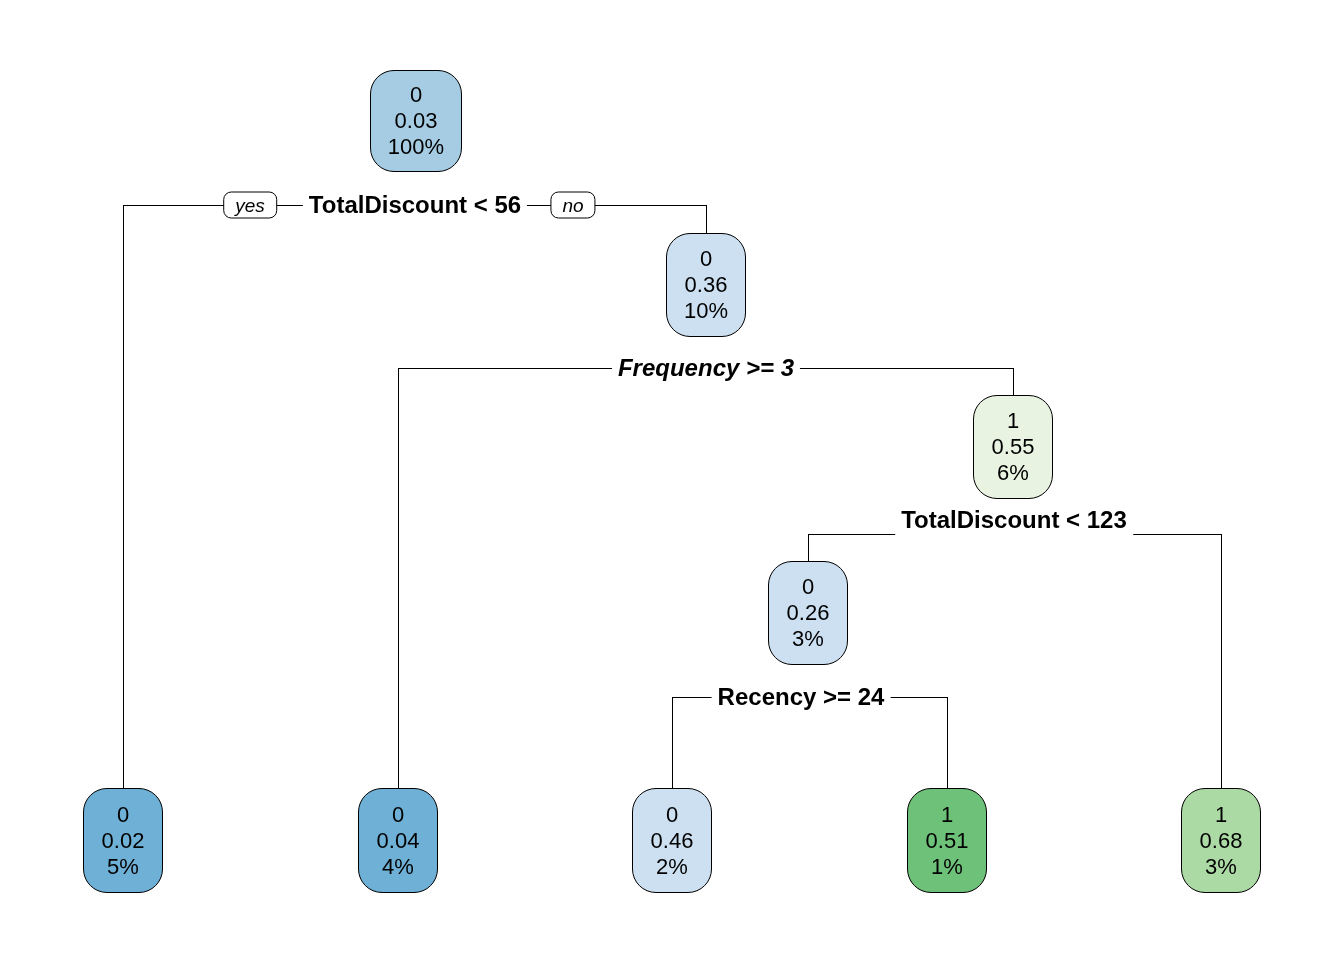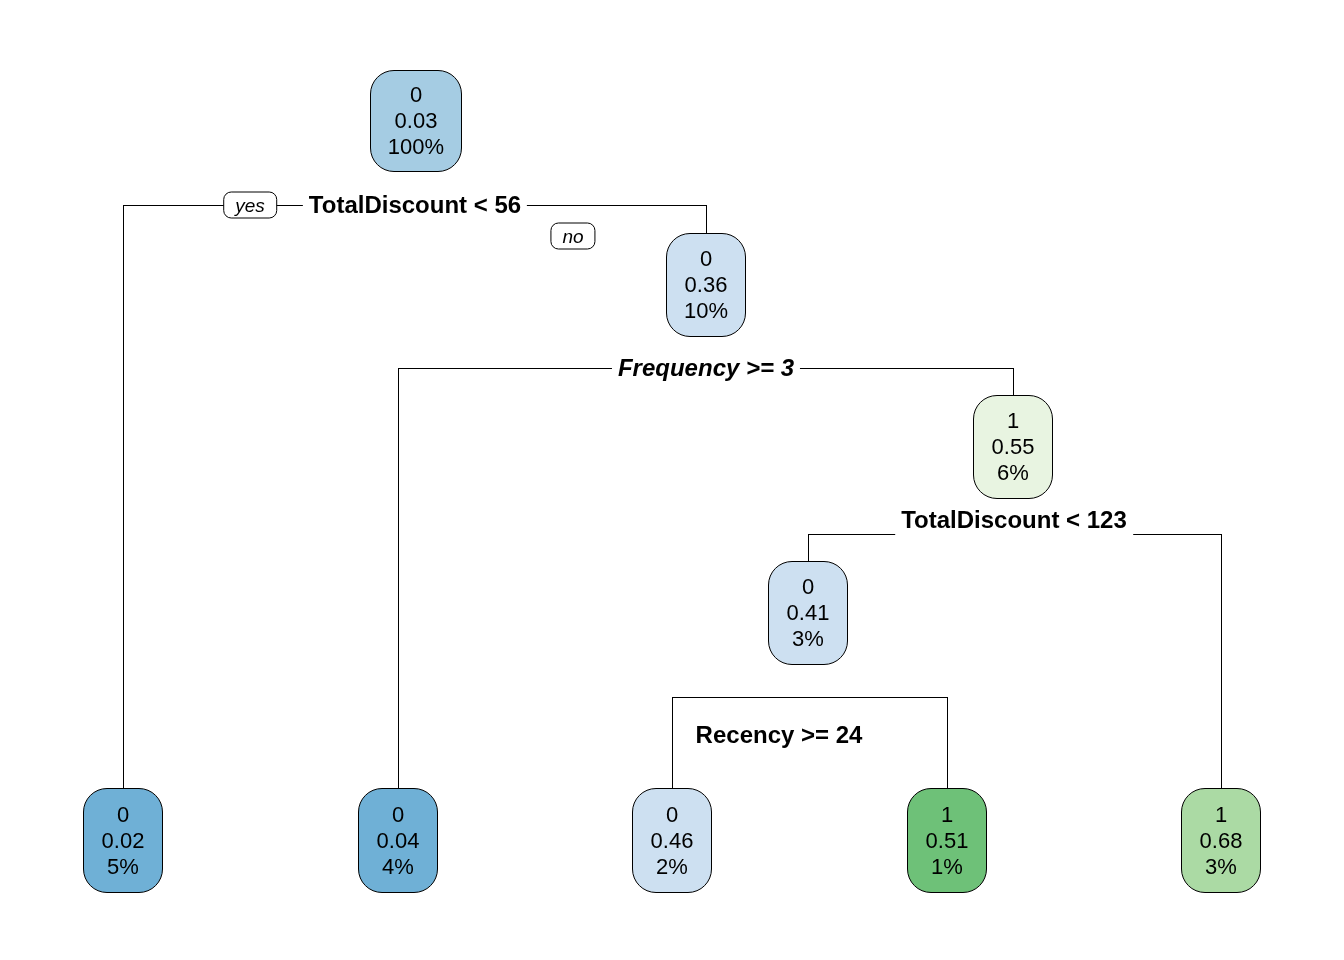--- a/index.html
+++ b/index.html
@@ -97,21 +97,21 @@
     <div class="node-line">0.36</div>
     <div class="node-line">10%</div>
   </div>
       <div class="tree-node" style="left: 973px; top: 395px; width: 80px; height: 104px; background: rgb(232, 244, 225);">
     <div class="node-line">1</div>
     <div class="node-line">0.55</div>
     <div class="node-line">6%</div>
   </div>
       <div class="tree-node" style="left: 768px; top: 561px; width: 80px; height: 104px; background: rgb(205, 224, 241);">
     <div class="node-line">0</div>
-    <div class="node-line">0.41</div>
+    <div class="node-line">0.26</div>
     <div class="node-line">3%</div>
   </div>
       <div class="tree-node" style="left: 83px; top: 788px; width: 80px; height: 105px; background: rgb(111, 176, 214);">
     <div class="node-line">0</div>
     <div class="node-line">0.02</div>
     <div class="node-line">5%</div>
   </div>
       <div class="tree-node" style="left: 358px; top: 788px; width: 80px; height: 105px; background: rgb(111, 176, 214);">
     <div class="node-line">0</div>
     <div class="node-line">0.04</div>
@@ -130,17 +130,17 @@
       <div class="tree-node" style="left: 1181px; top: 788px; width: 80px; height: 105px; background: rgb(171, 218, 164);">
     <div class="node-line">1</div>
     <div class="node-line">0.68</div>
     <div class="node-line">3%</div>
   </div>
     </div>
   <div id="labels-layer">
       <div class="split-label" style="left: 415px; top: 205px; text-align: center;">TotalDiscount &lt; 56</div>
       <div class="split-label" style="left: 706px; top: 368px; font-style: italic;">Frequency &gt;= 3</div>
       <div class="split-label" style="left: 1014px; top: 520px;">TotalDiscount &lt; 123</div>
-      <div class="split-label" style="left: 779px; top: 697px; margin-top: 38px;">Recency &gt;= 24</div>
+      <div class="split-label" style="left: 801px; top: 697px;">Recency &gt;= 24</div>
       <div class="branch-badge" style="left: 250px; top: 205px;">yes</div>
-      <div class="branch-badge" style="left: 573px; top: 205px; margin-top: 31px;">no</div>
+      <div class="branch-badge" style="left: 573px; top: 205px;">no</div>
     </div>
 </div>
 
 </body></html>

